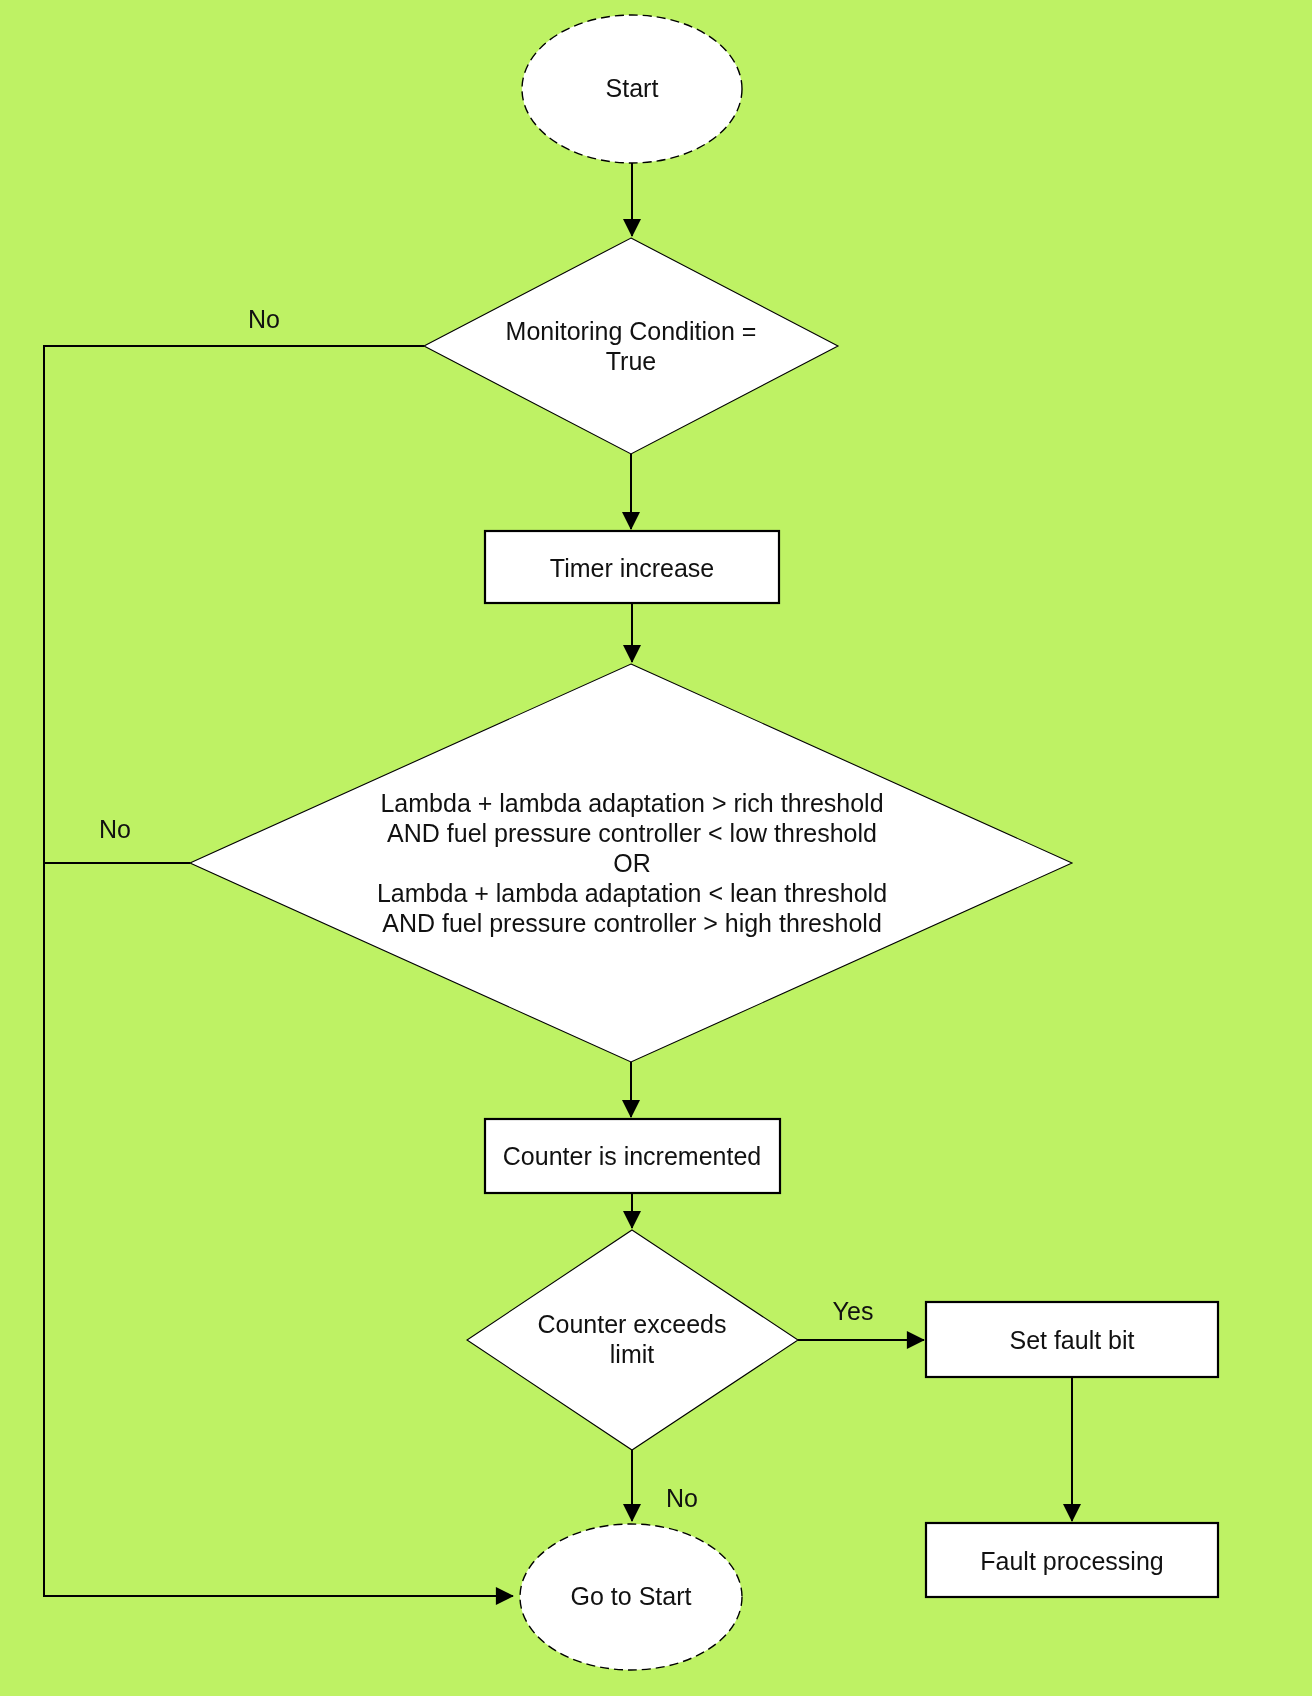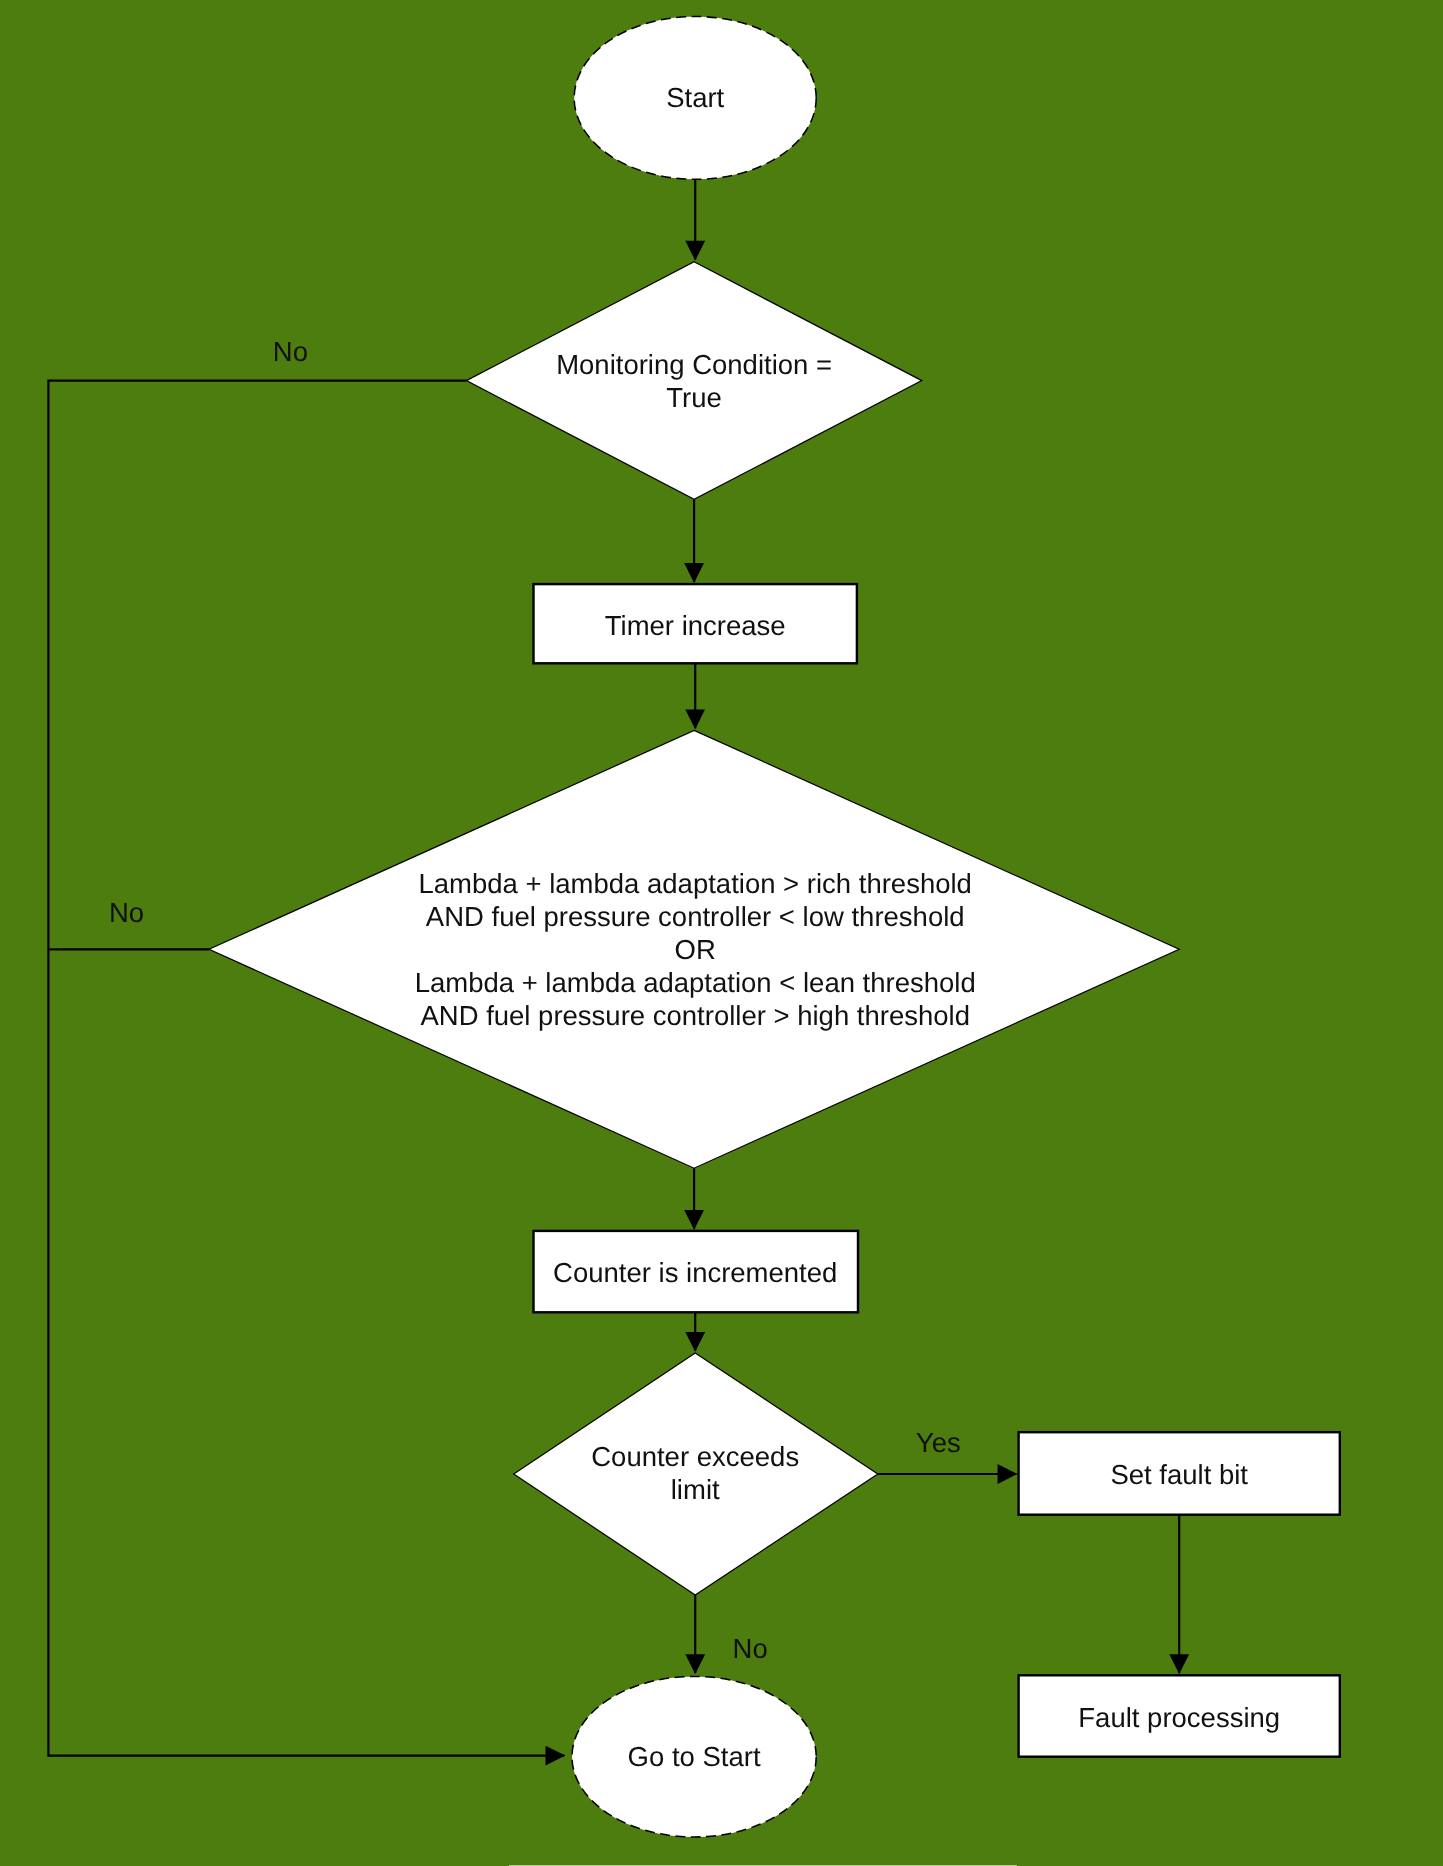--- a/index.html
+++ b/index.html
@@ -4,21 +4,21 @@
 <style>
   html, body {
     margin: 0;
     padding: 0;
     background: #ffffff;
   }
   .canvas {
     width: 1312px;
     height: 1696px;
     position: relative;
-    background: #4d7c0f;
+    background: #bef264;
     text-decoration: underline;
   }
   svg {
     display: block;
   }
   text {
     font-family: "Liberation Sans", sans-serif;
     fill: #111111;
   }
   .node-label { font-size: 25px; }

